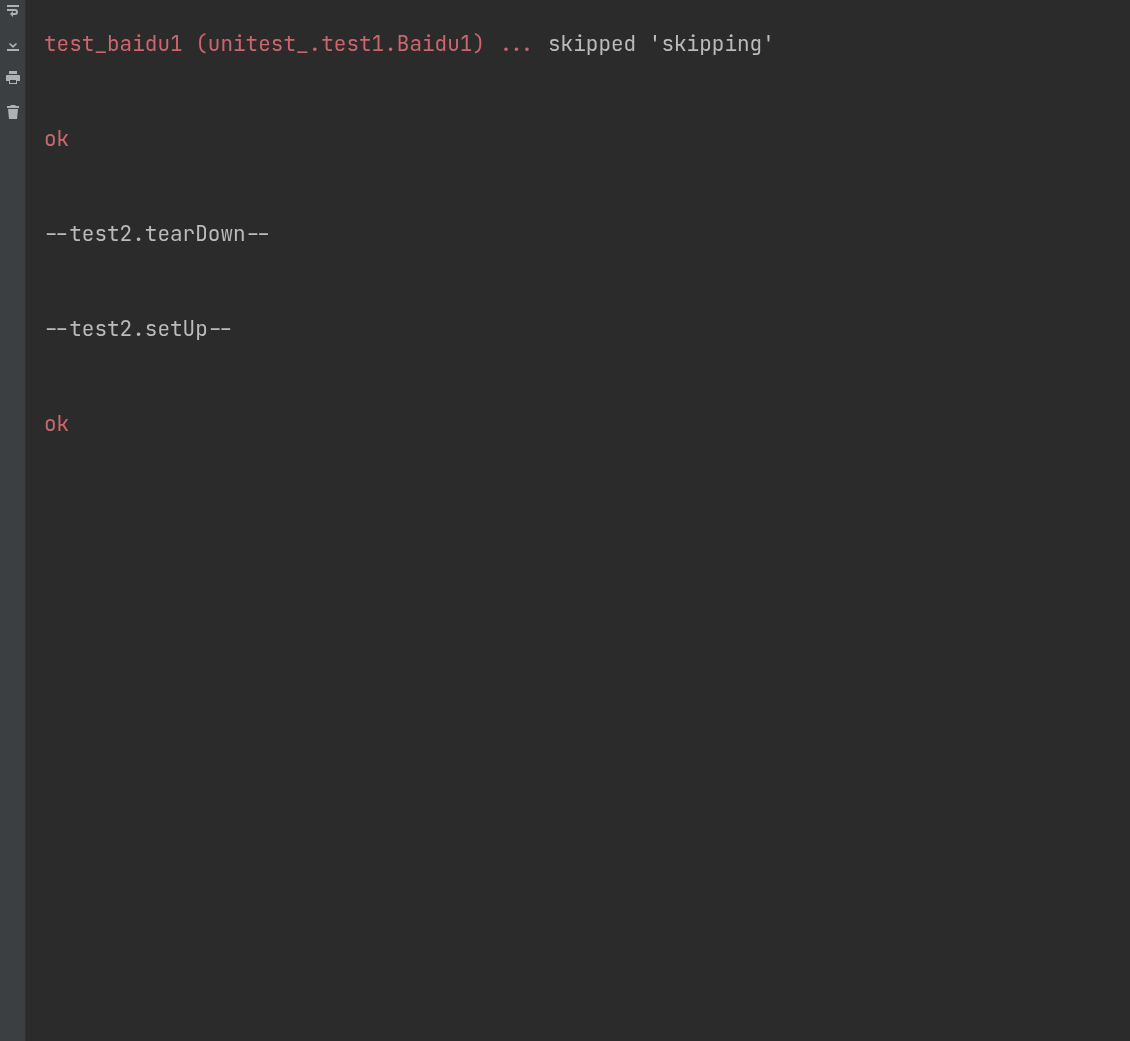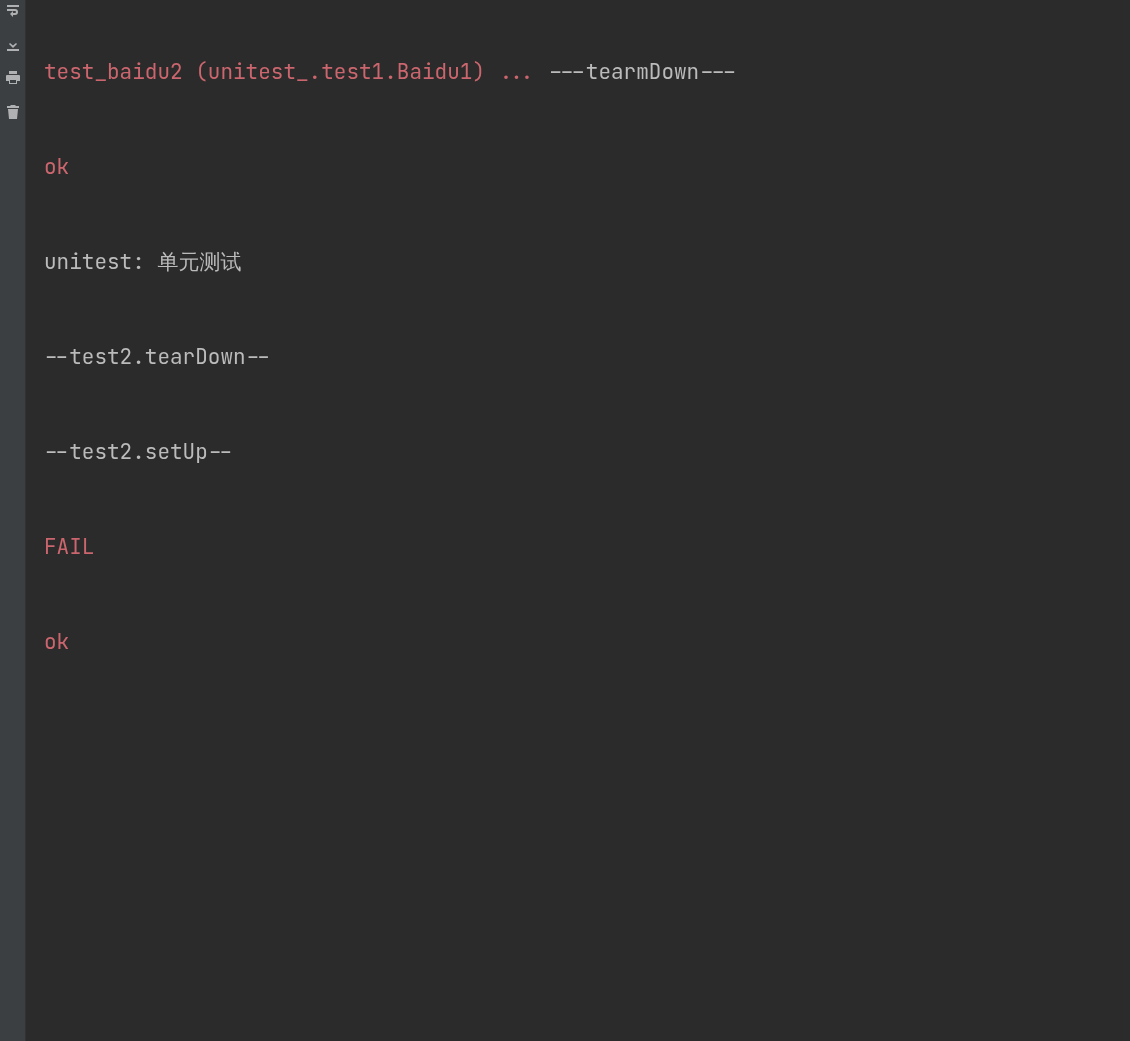--- a/index.html
+++ b/index.html
@@ -53,26 +53,24 @@
     </svg>
   <svg class="sidebar-icon" viewBox="0 0 16 16">
       <path d="M4 1h8v3H4V1zm-2 4h12a1 1 0 0 1 1 1v5h-3v3H4v-3H1V6a1 1 0 0 1 1-1zm3 5v3h6v-3H5z"></path>
     </svg>
   <svg class="sidebar-icon" viewBox="0 0 16 16">
       <path d="M6 1h4l1 1h3v2H2V2h3l1-1zM3 5h10l-1 10H4L3 5z"></path>
     </svg>
 </div>
 
 <div class="console">
-<span class="line"><span class="red">test_baidu2 (unitest_.test1.Baidu1) ... </span><span class="grey">---tearmDown---</span></span>
+<span class="line" style="margin-top:-28px;"><span class="red">test_baidu1 (unitest_.test1.Baidu1) ... </span><span class="grey">skipped 'skipping'</span></span>
 <span class="line red">ok</span>
-<span class="line"><span class="grey">unitest: </span><span class="grey">单元测试</span></span>
 <span class="line grey">--test2.tearDown--</span>
 <span class="line grey">--test2.setUp--</span>
-<span class="line red">FAIL</span>
 <span class="line red">ok</span>
 <span class="line red"></span>
 
 
 
 
 
 
 
 

